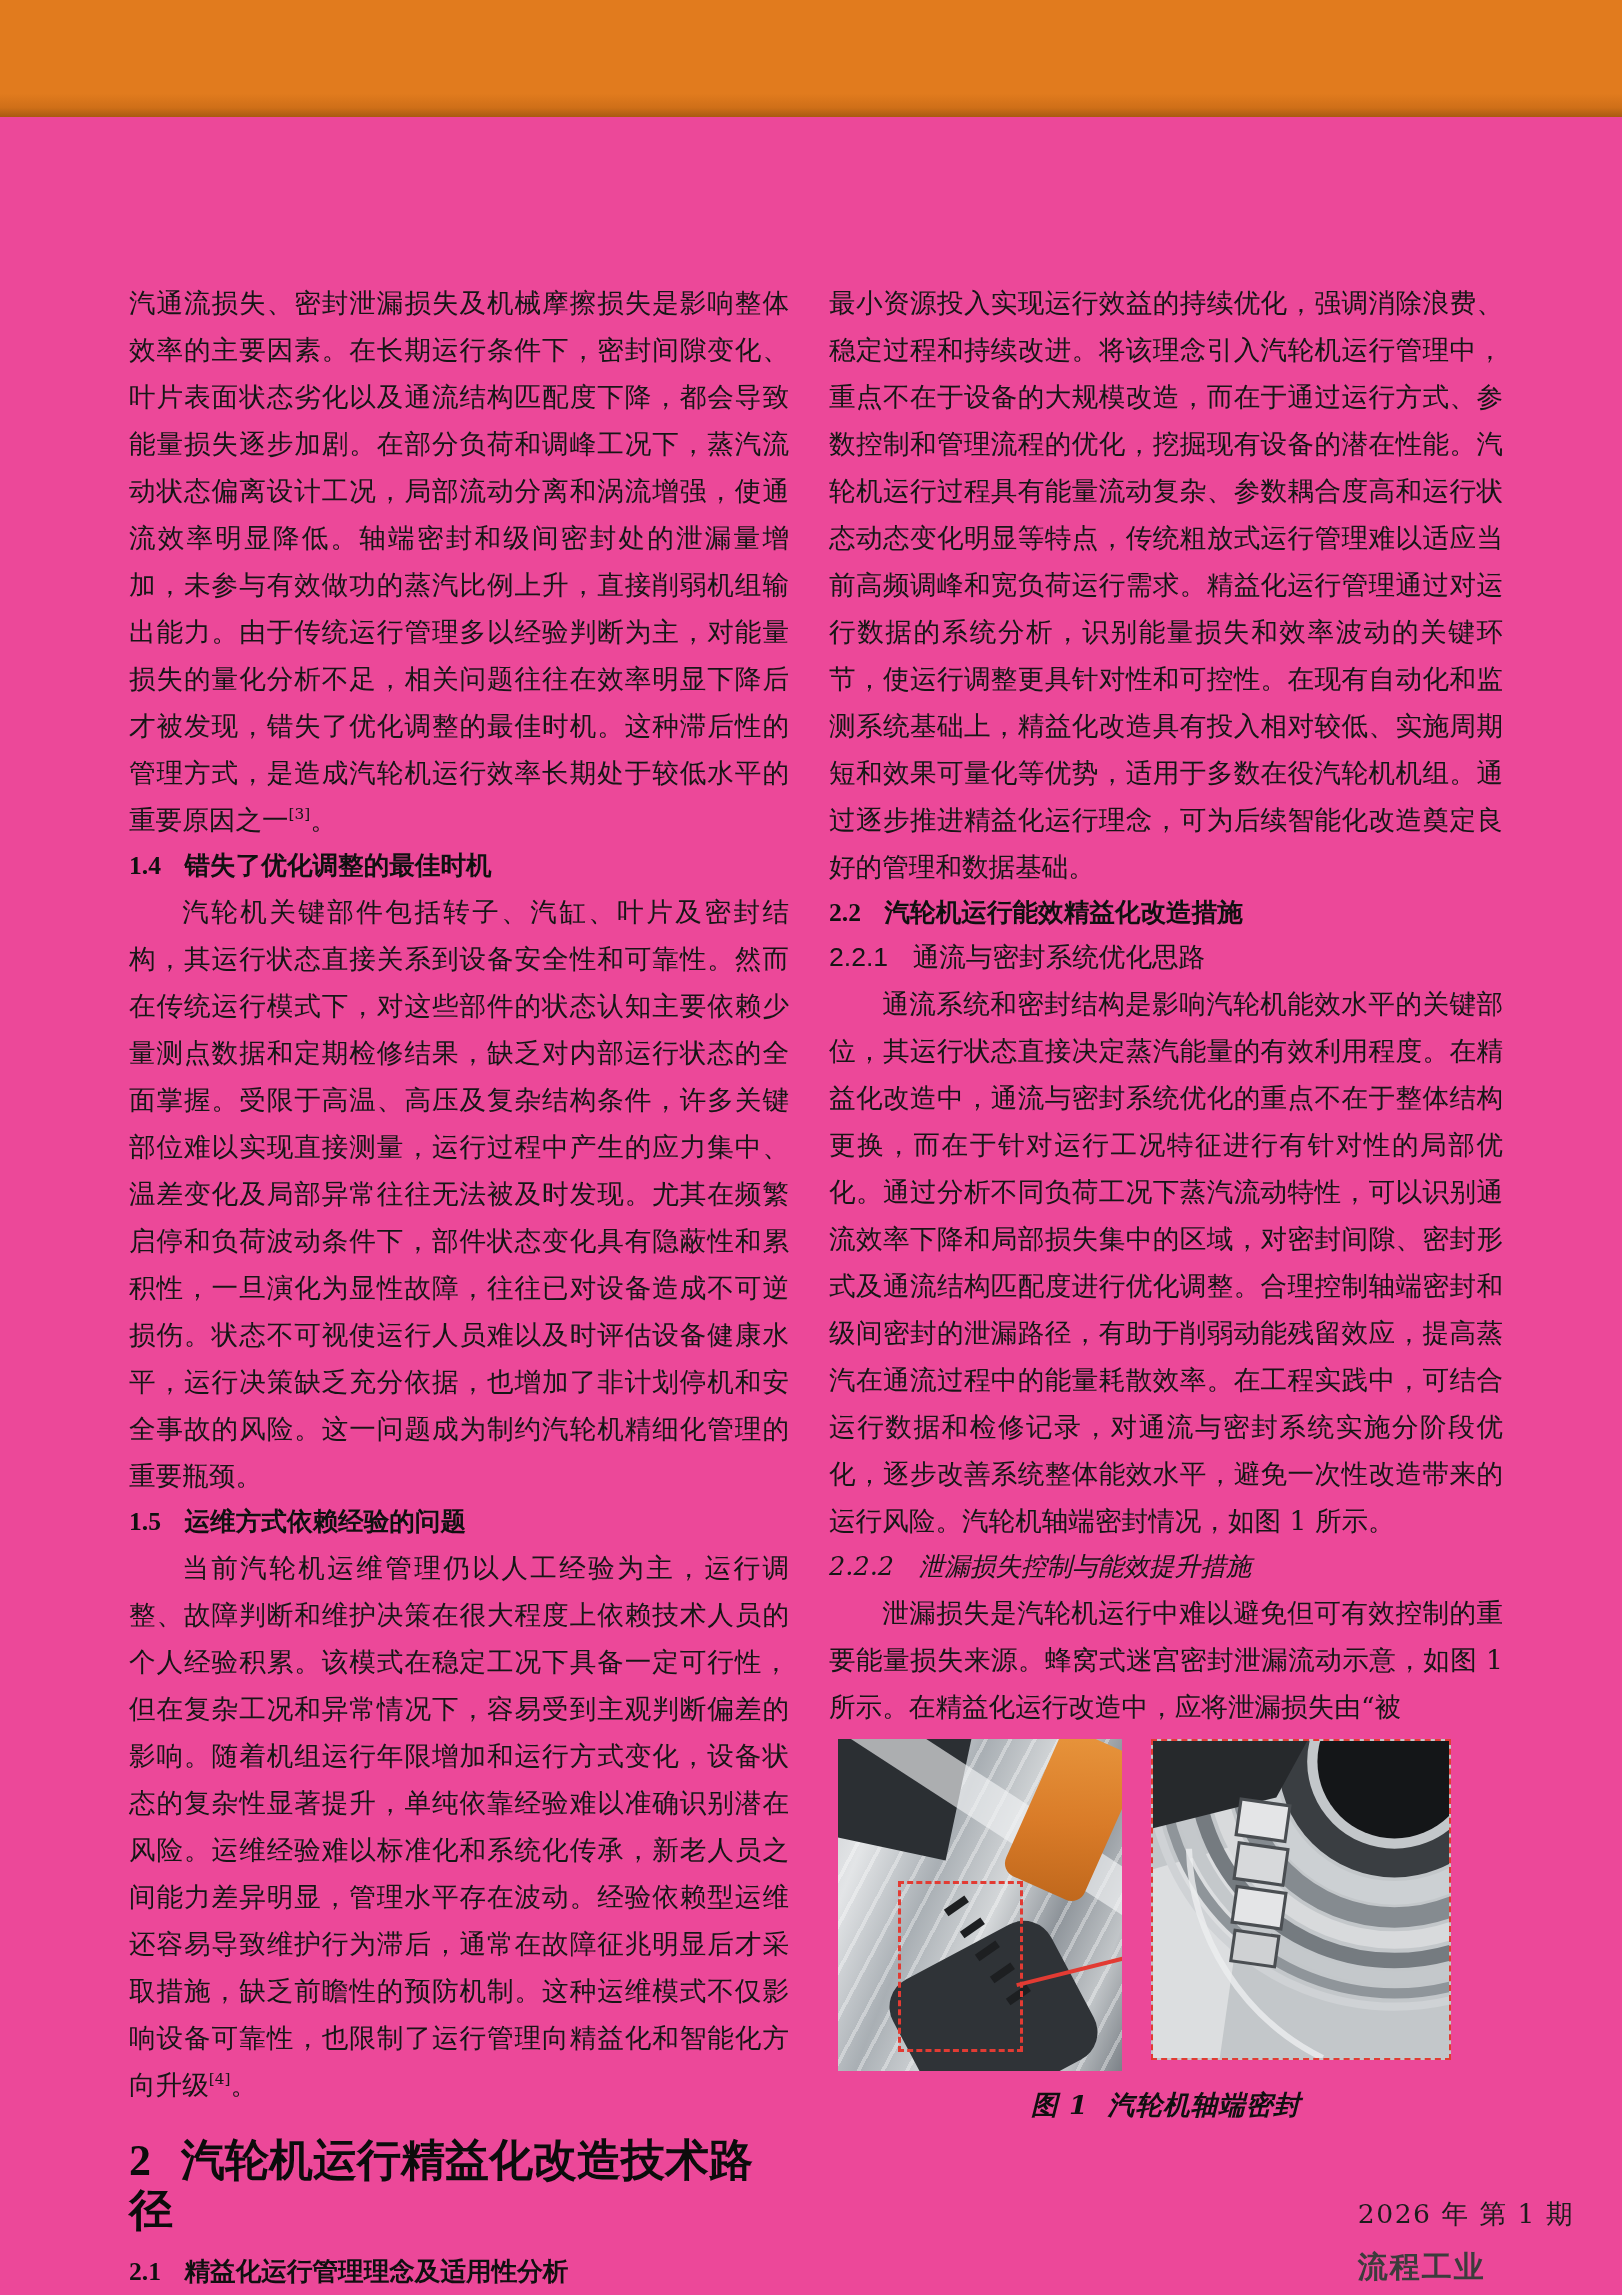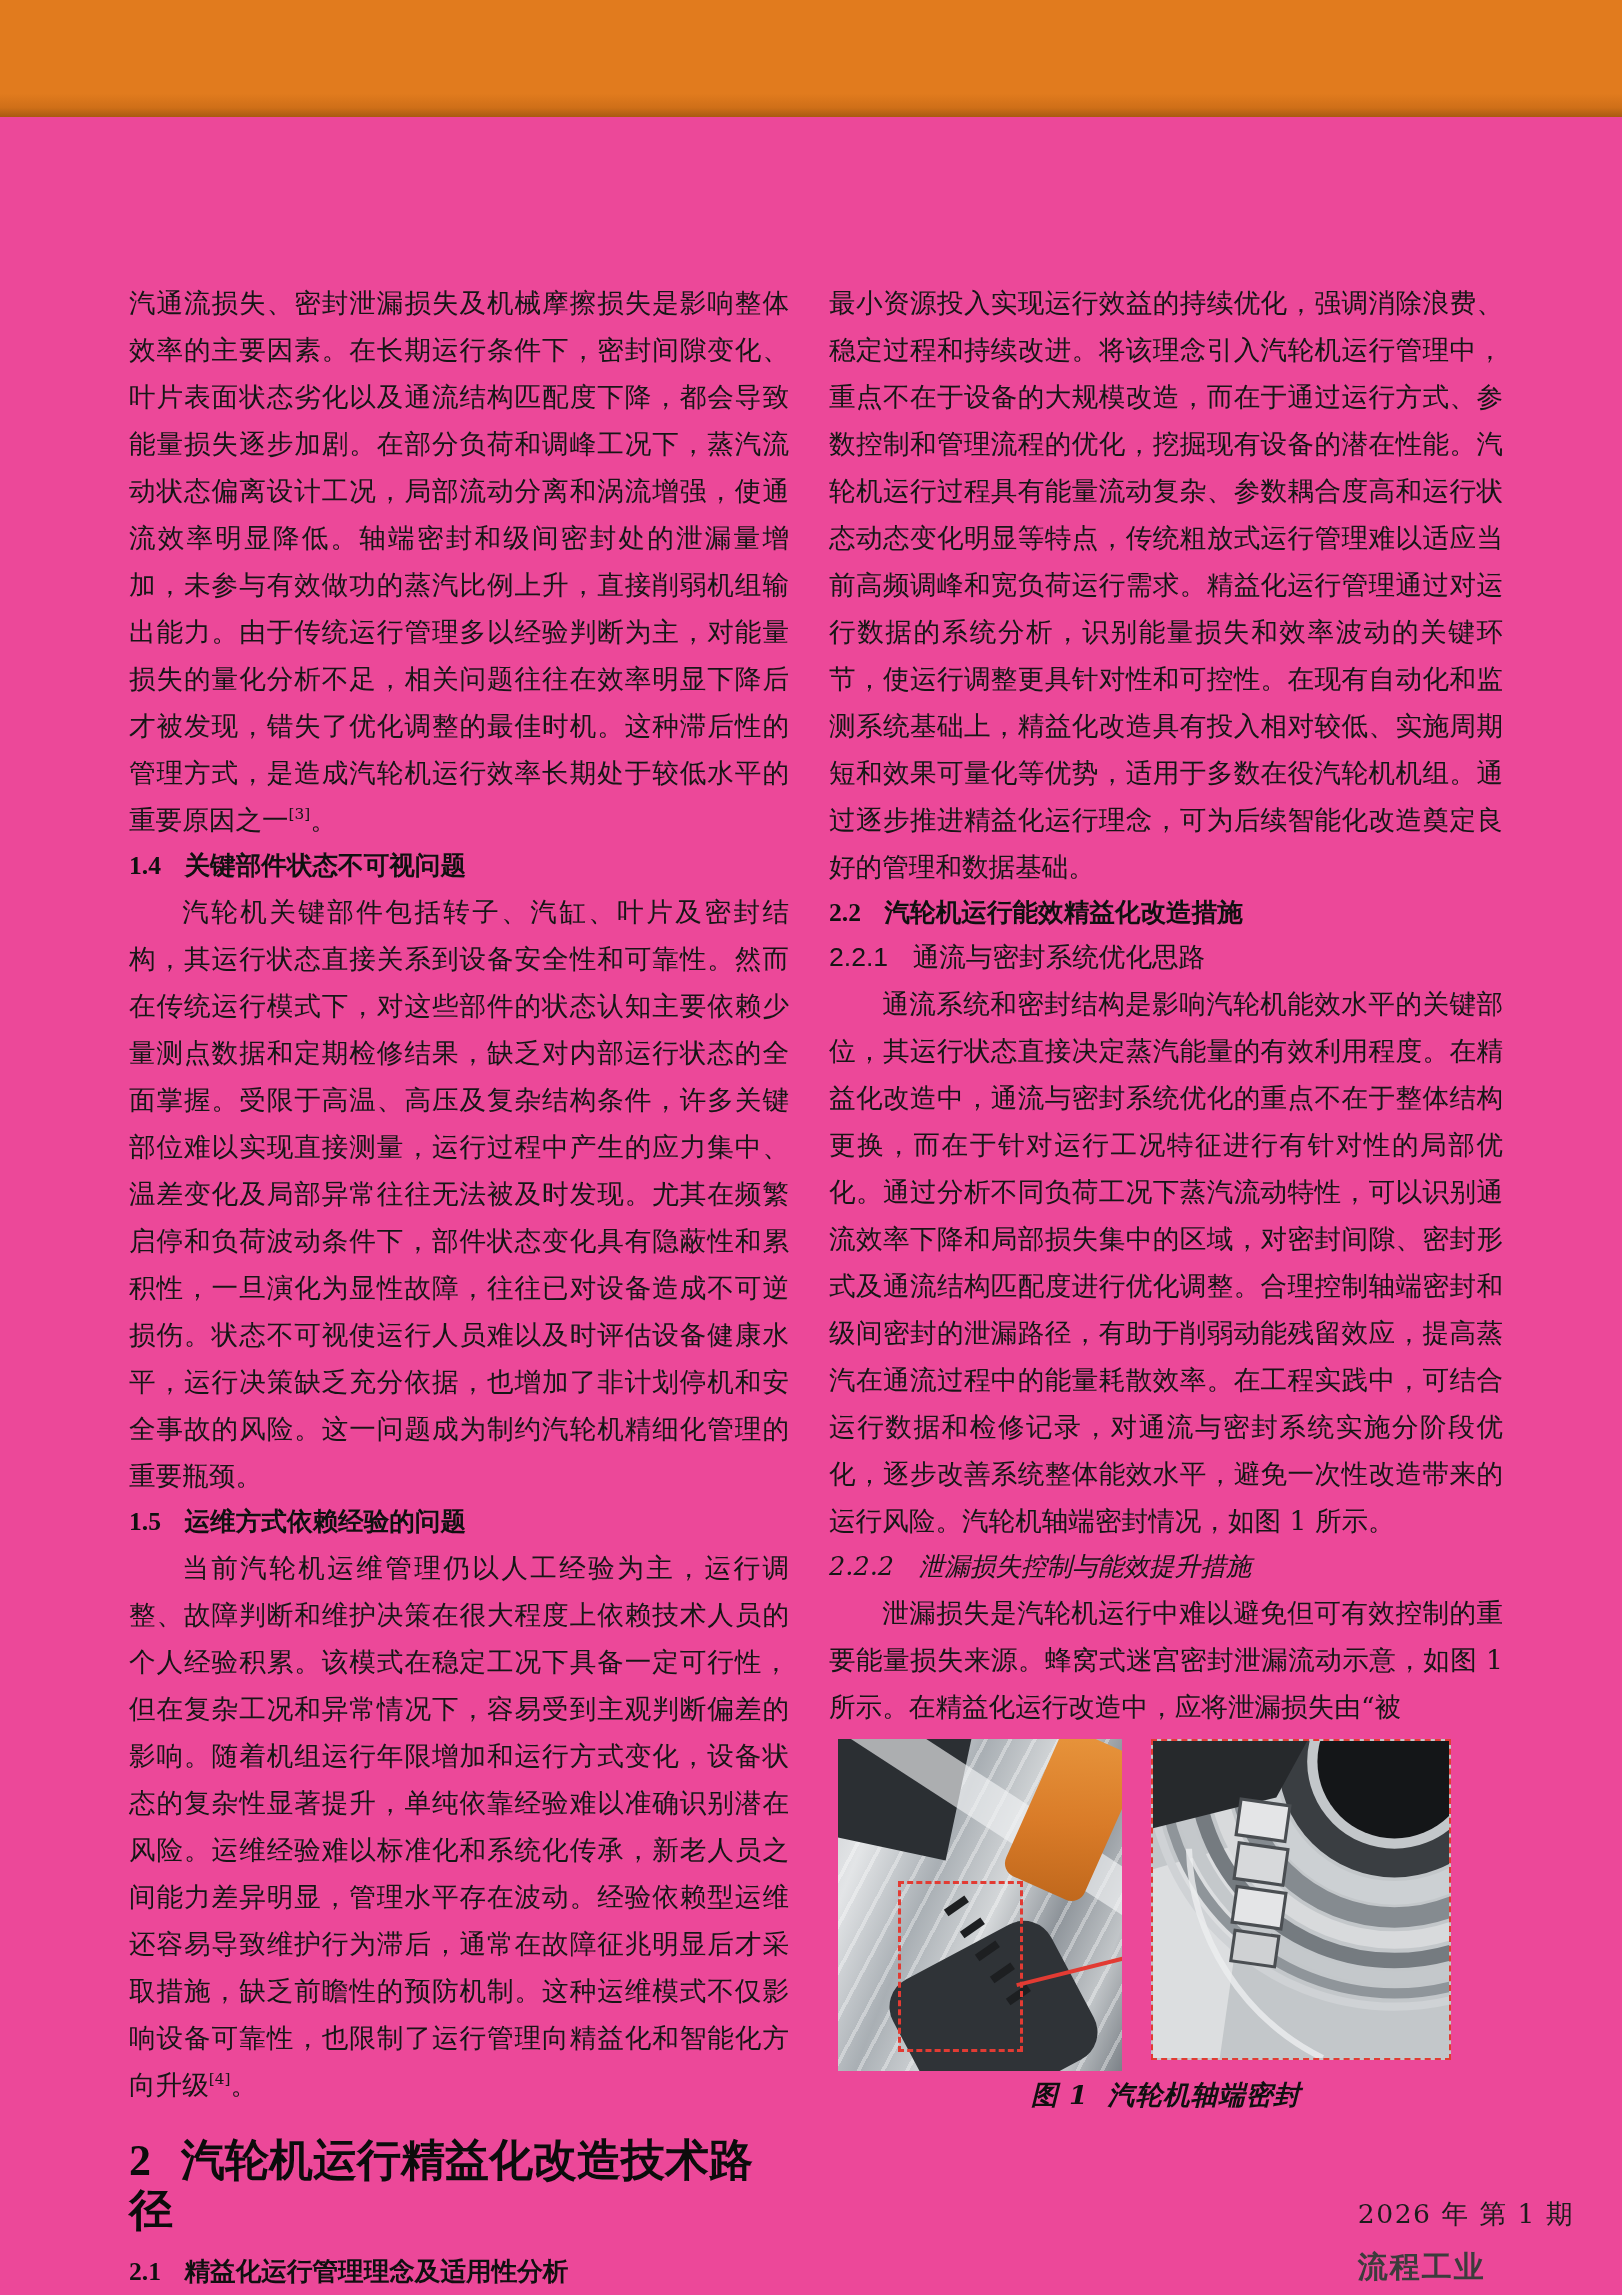--- a/index.html
+++ b/index.html
@@ -47,21 +47,21 @@
   .dark-tl{left:-20.4px;top:-25.6px;width:143px;height:133px;background:#2b2f33;transform:rotate(12deg);}
   .bright-bar{left:-41px;top:46px;width:388px;height:41px;background:rgba(241,243,245,.65);transform:rotate(33deg);}
   .orange-part{right:7.2px;top:-3.1px;width:86px;height:159px;border-radius:14.3px;
       background:linear-gradient(160deg,#e8963d,#d97b28 55%,#bf671c);transform:rotate(24deg);}
   .dark-bottom{left:66px;top:204px;width:179px;height:153px;border-radius:31px;background:#2f3337;transform:rotate(-28deg);}
   .seal-dash{width:24.5px;height:8.2px;background:#1d1f21;transform:rotate(-35deg);}
   .red-rect{left:60px;top:142px;width:125px;height:171px;border:3.1px dashed #e23b33;box-sizing:border-box;}
   .red-line{left:177px;top:231px;width:109px;height:3.6px;background:#e23b33;transform:rotate(-14deg);}
   .photo-right{width:300px;height:321px;border:2.6px dashed #e23b33;box-sizing:border-box;background:#c3c7ca;}
   .photo-right svg{display:block;width:100%;height:100%;}
-  .fig-caption{margin-top:8px;text-align:center;font-style:italic;font-weight:bold;
+  .fig-caption{margin-top:18px;text-align:center;font-style:italic;font-weight:bold;
                font-size:26.6px;line-height:31px;color:#101010;letter-spacing:1px;}
   .fig-caption .cap-label{margin-right:19.4px;}
 
   
   .footer{position:absolute;top:2196px;right:97px;display:flex;align-items:baseline;gap:15.3px;
           font-family:"DejaVu Serif","Liberation Serif",serif;flex-direction:column;}
   .footer .issue{font-size:26.6px;color:#1c1c1c;letter-spacing:1.5px;}
   .footer .brand{font-size:30px;font-weight:bold;color:#3c3c3c;letter-spacing:2px;}
   .footer .pageno{font-size:35px;font-weight:bold;color:#0a0a0a;}
 </style>
@@ -69,21 +69,21 @@
 <body>
 
 <div id="page">
 
   <div class="topband"></div>
 
   <div class="col col-left">
 
     <p class="body"><span>汽通流损失、密封泄漏损失及机械摩擦损失是影响整体效率的主要因素。在长期运行条件下，密封间隙变化、叶片表面状态劣化以及通流结构匹配度下降，都会导致能量损失逐步加剧。在部分负荷和调峰工况下，蒸汽流动状态偏离设计工况，局部流动分离和涡流增强，使通流效率明显降低。轴端密封和级间密封处的泄漏量增加，未参与有效做功的蒸汽比例上升，直接削弱机组输出能力。由于传统运行管理多以经验判断为主，对能量损失的量化分析不足，相关问题往往在效率明显下降后才被发现，错失了优化调整的最佳时机。这种滞后性的管理方式，是造成汽轮机运行效率长期处于较低水平的重要原因之一</span><sup class="ref">[3]</sup><span>。</span></p>
 
-    <h3 class="sec"><span class="num">1.4</span><span>关键部件状态不可视问题</span></h3>
+    <h3 class="sec"><span class="num">1.4</span><span>错失了优化调整的最佳时机</span></h3>
 
     <p class="body indent">汽轮机关键部件包括转子、汽缸、叶片及密封结构，其运行状态直接关系到设备安全性和可靠性。然而在传统运行模式下，对这些部件的状态认知主要依赖少量测点数据和定期检修结果，缺乏对内部运行状态的全面掌握。受限于高温、高压及复杂结构条件，许多关键部位难以实现直接测量，运行过程中产生的应力集中、温差变化及局部异常往往无法被及时发现。尤其在频繁启停和负荷波动条件下，部件状态变化具有隐蔽性和累积性，一旦演化为显性故障，往往已对设备造成不可逆损伤。状态不可视使运行人员难以及时评估设备健康水平，运行决策缺乏充分依据，也增加了非计划停机和安全事故的风险。这一问题成为制约汽轮机精细化管理的重要瓶颈。</p>
 
     <h3 class="sec"><span class="num">1.5</span><span>运维方式依赖经验的问题</span></h3>
 
     <p class="body indent"><span>当前汽轮机运维管理仍以人工经验为主，运行调整、故障判断和维护决策在很大程度上依赖技术人员的个人经验积累。该模式在稳定工况下具备一定可行性，但在复杂工况和异常情况下，容易受到主观判断偏差的影响。随着机组运行年限增加和运行方式变化，设备状态的复杂性显著提升，单纯依靠经验难以准确识别潜在风险。运维经验难以标准化和系统化传承，新老人员之间能力差异明显，管理水平存在波动。经验依赖型运维还容易导致维护行为滞后，通常在故障征兆明显后才采取措施，缺乏前瞻性的预防机制。这种运维模式不仅影响设备可靠性，也限制了运行管理向精益化和智能化方向升级</span><sup class="ref">[4]</sup><span>。</span></p>
 
     <h2 class="sec2"><span class="num">2</span><span>汽轮机运行精益化改造技术路径</span></h2>
 
     <h3 class="sec"><span class="num">2.1</span><span>精益化运行管理理念及适用性分析</span></h3>

